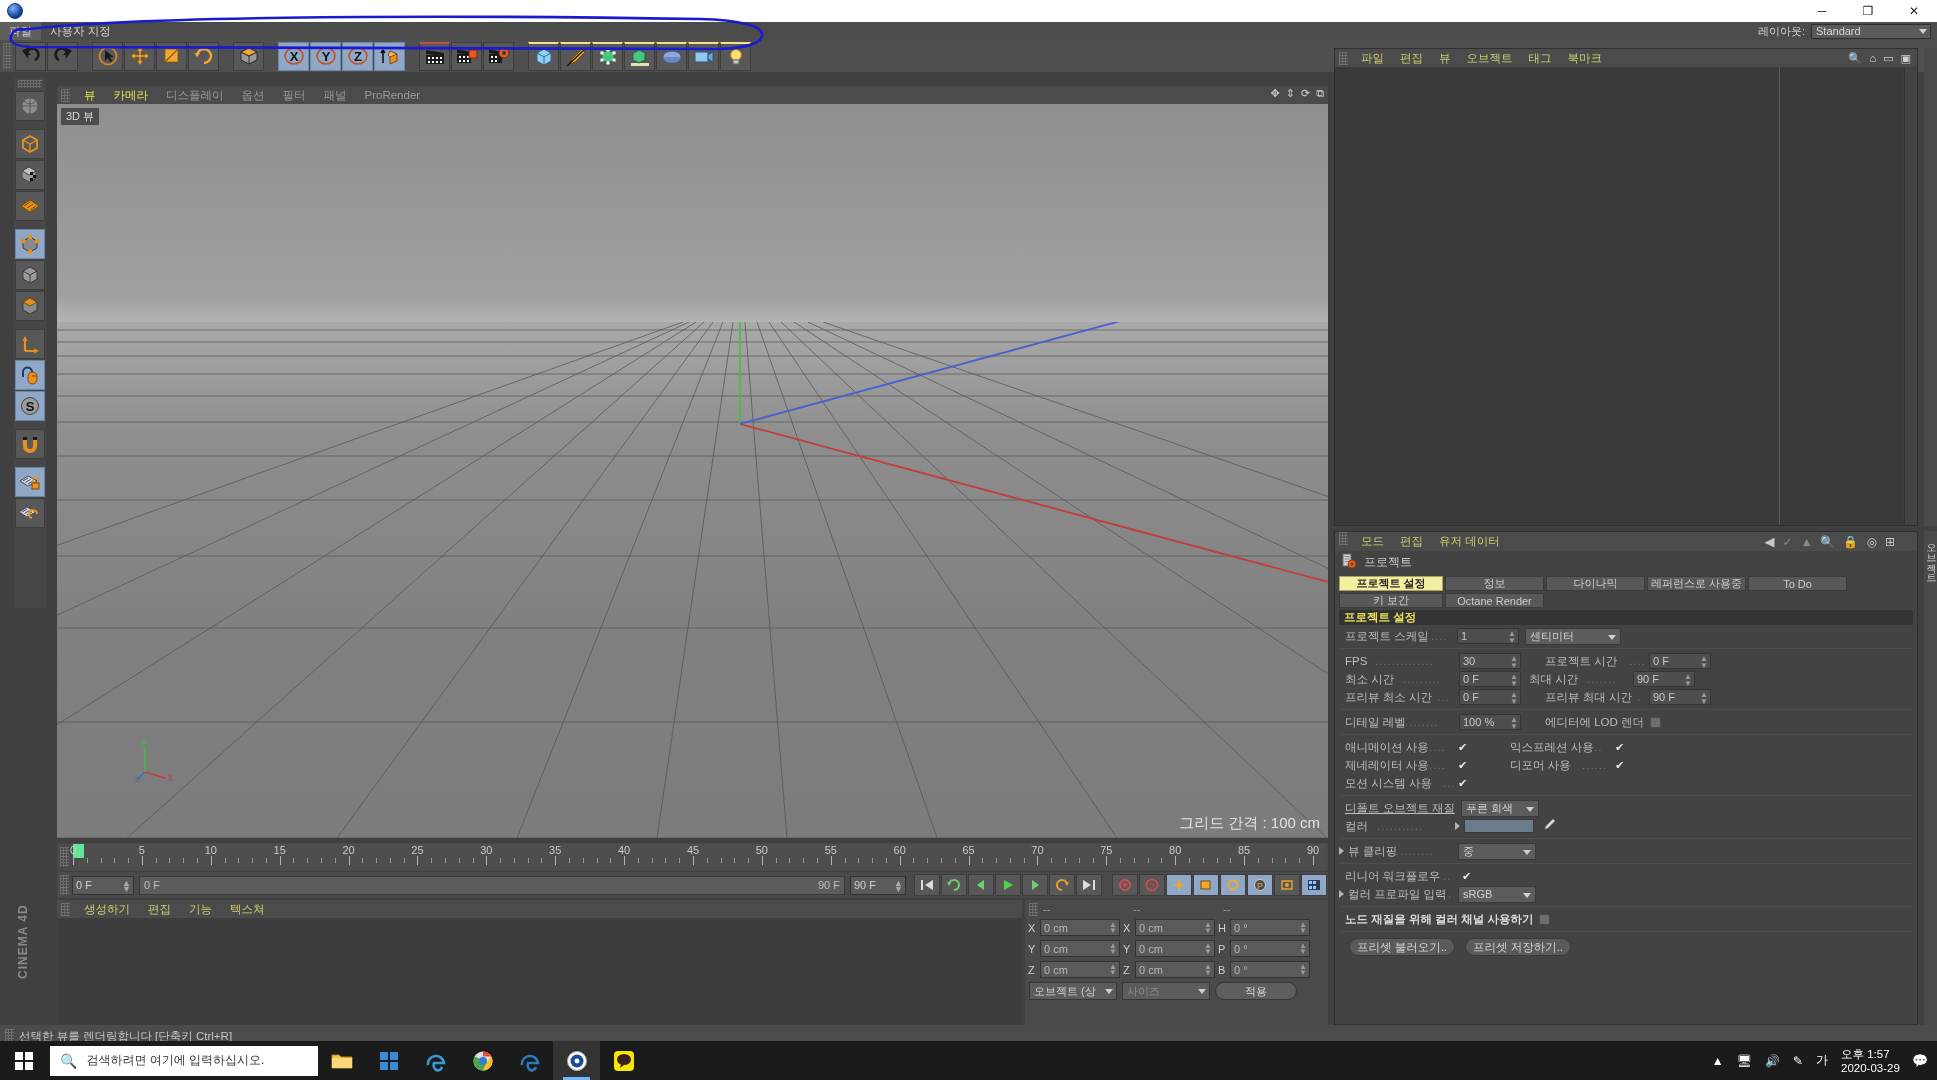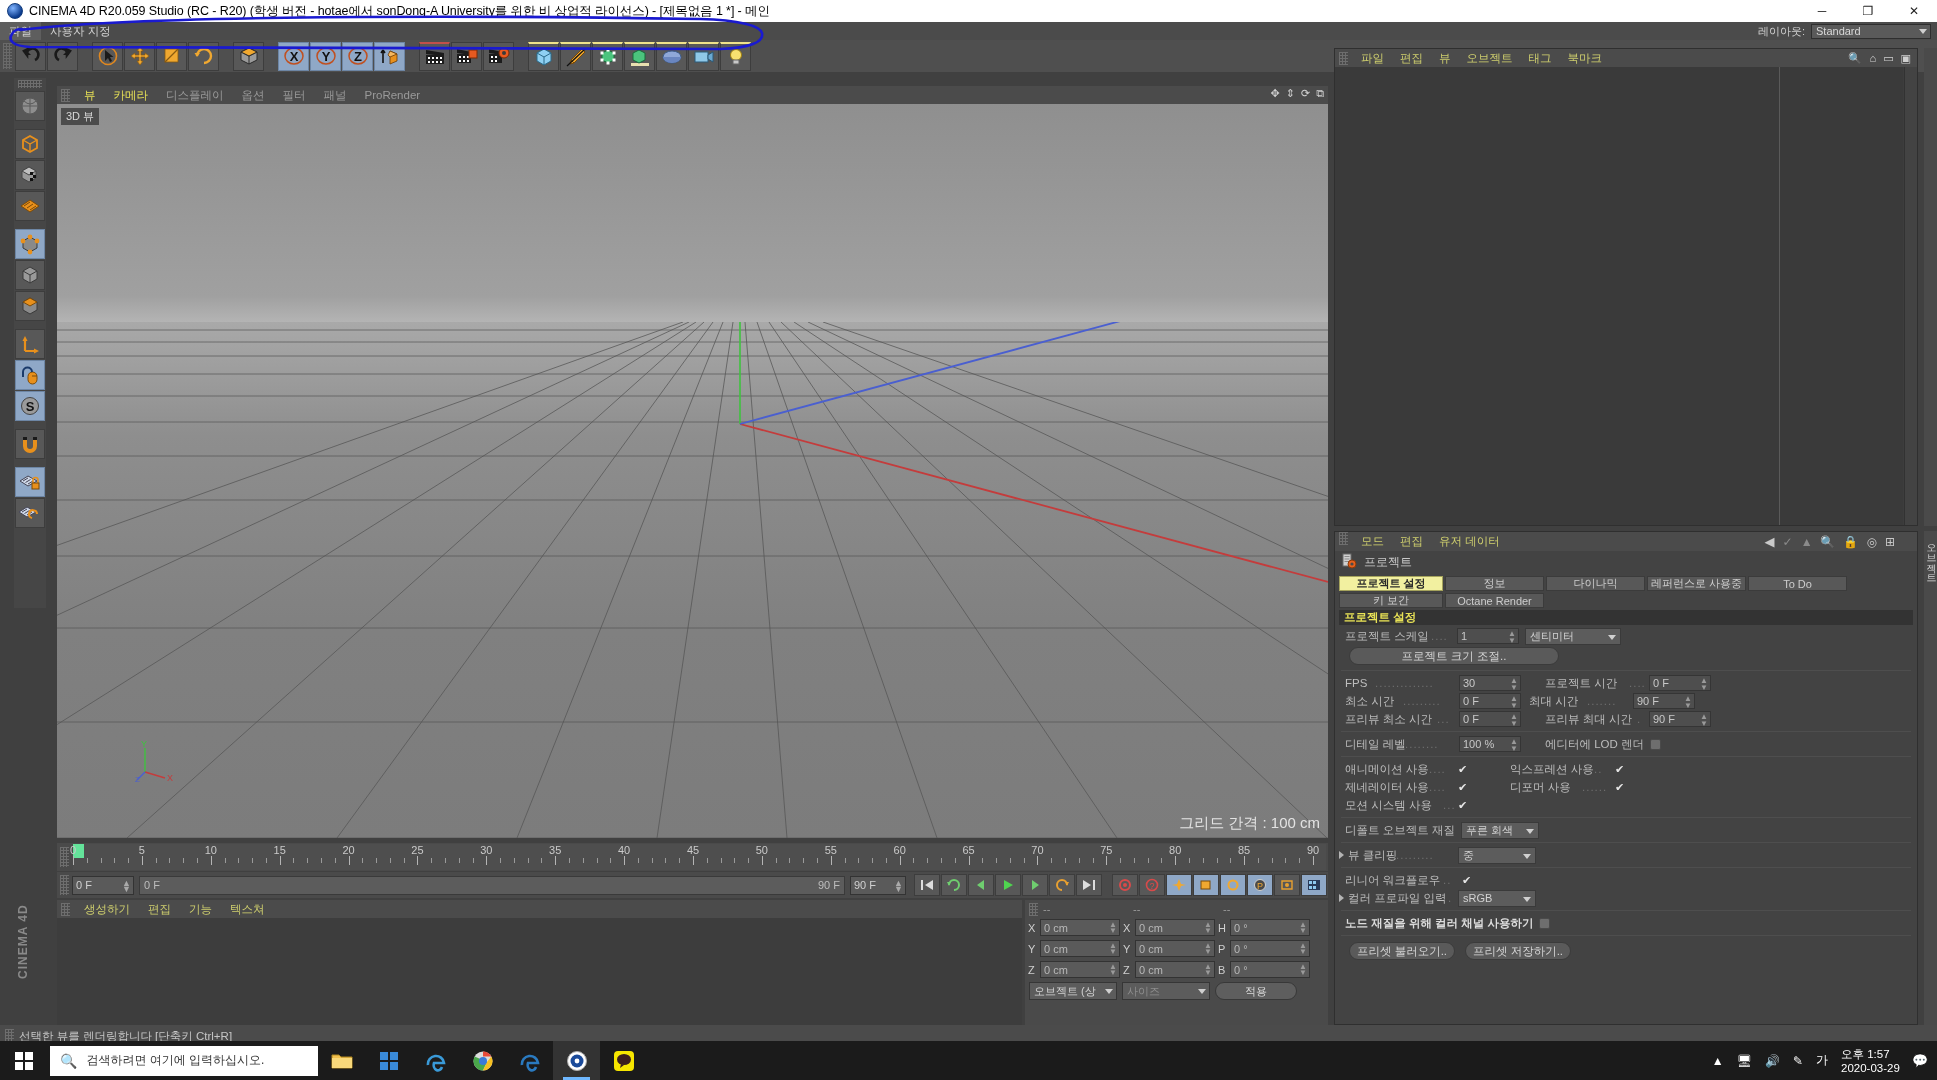--- a/index.html
+++ b/index.html
@@ -238,21 +238,20 @@
   
   .annot{position:absolute;left:0;top:0;width:1937px;height:1080px;pointer-events:none;z-index:99;}
 </style>
 </head>
 <body>
 
 <div class="app">
 
   <div class="titlebar">
     <div class="tb-icon"></div>
-    <div class="tb-text">CINEMA 4D R20.059 Studio (RC - R20) (학생 버전 - hotae에서 sonDong-A University를 위한 비 상업적 라이선스) - [제목없음 1 *] - 메인</div>
     <div class="tb-btns">
       <div class="tb-btn">─</div>
       <div class="tb-btn">❐</div>
       <div class="tb-btn close">✕</div>
     </div>
   </div>
 
   <div class="menustrip">
     <div class="mi first">파일</div>
     <div class="mi">사용자 지정</div>
@@ -1030,23 +1029,20 @@
       <span class="dots" style="width:26px;">....</span>
       <span class="fld" style="width:62px;">
           <span>1</span>
           <span class="sp">▲<br>▼</span>
         </span>
       <span class="ddl" style="width:96px;margin-left:6px;">
           <span>센티미터</span>
           <span class="arw"></span>
         </span>
     </div>
-    <div class="ar" style="height:22px;padding-left:14px;">
-      <span class="btnwide" style="width:210px;">프로젝트 크기 조절..</span>
-    </div>
     <div class="divline"></div>
 
     <div class="ar">
       <span class="lab" style="width:30px;">FPS</span>
       <span class="dots" style="width:84px;">..............</span>
       <span class="fld" style="width:62px;">
           <span>30</span>
           <span class="sp">▲<br>▼</span>
         </span>
       <span class="lab" style="width:84px;margin-left:24px;">프로젝트 시간</span>
@@ -1115,25 +1111,36 @@
       <span class="chk">✔</span>
     </div>
     <div class="ar">
       <span class="lab" style="width:98px;">모션 시스템 사용</span>
       <span class="dots" style="width:14px;">...</span>
       <span class="chk">✔</span>
     </div>
     <div class="divline"></div>
 
     <div class="ar">
-      <span class="lab" style="width:112px;">디폴트 오브젝트 재질</span>
+      <span class="lab" style="width:112px;text-decoration:underline;">디폴트 오브젝트 재질</span>
       <span class="ddl" style="width:78px;margin-left:4px;">
           <span>푸른 회색</span>
           <span class="arw"></span>
         </span>
+    </div>
+    <div class="ar">
+      <span class="lab" style="width:32px;">컬러</span>
+      <span class="dots" style="width:78px;">...........</span>
+      <span class="tri"></span>
+      <span class="swatch" style="background: rgb(106, 123, 140);"></span>
+      <span style="margin-left:8px;">
+        <svg width="14" height="14" viewBox="0 0 14 14">
+            <path d="M11 1 L13 3 L6 10 L3 11 L4 8 Z" fill="#d8d8d8" stroke="#888"></path>
+          </svg>
+      </span>
     </div>
     <div class="divline"></div>
 
     <div class="ar">
       <span class="tri" style="margin-left:-6px;"></span>
       <span class="lab" style="width:48px;">뷰 클리핑</span>
       <span class="dots" style="width:62px;">.........</span>
       <span class="ddl" style="width:78px;">
           <span>중</span>
           <span class="arw"></span>

